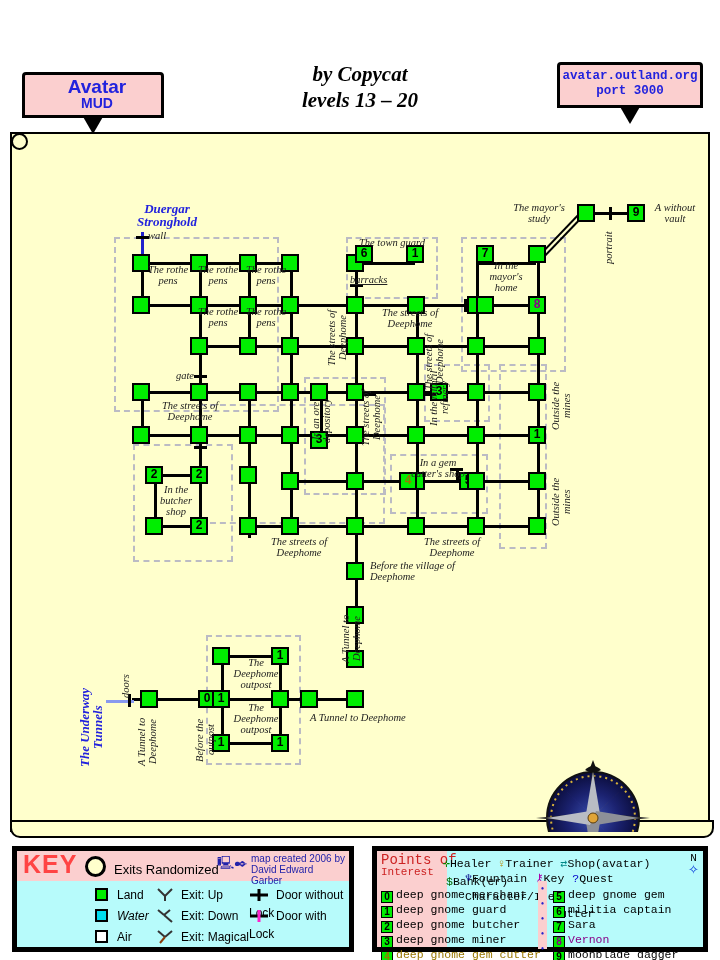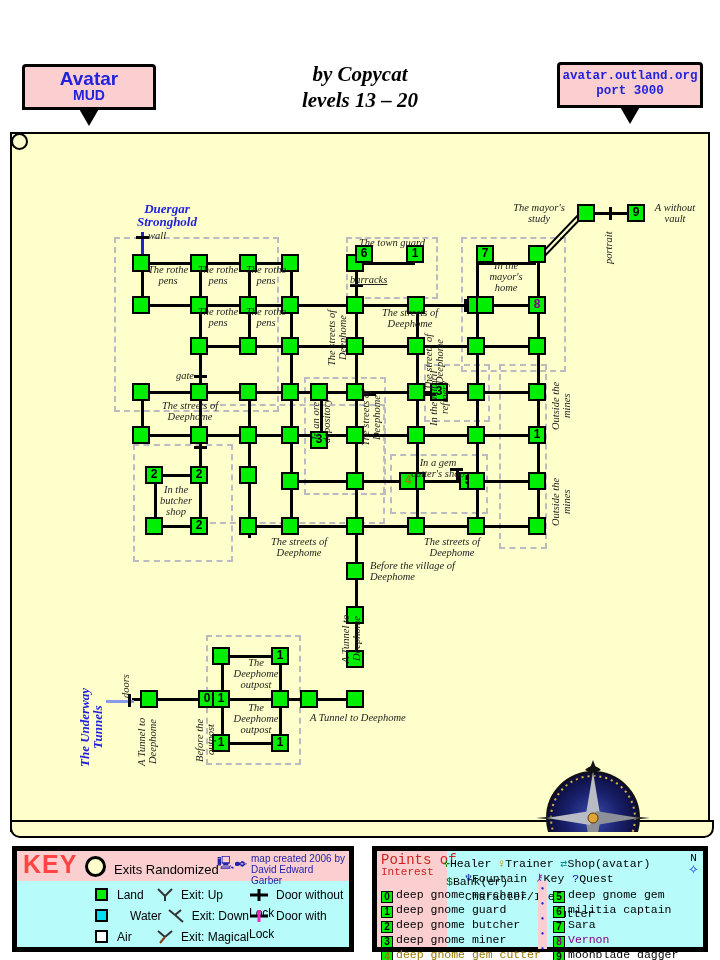--- a/index.html
+++ b/index.html
@@ -13,21 +13,21 @@
   #map-author{position:absolute;left:0;top:62px;width:720px;text-align:center;
       font-size:21px;font-weight:bold;font-style:italic;color:#000;}
   #map-levels{position:absolute;left:0;top:88px;width:720px;text-align:center;
       font-size:21px;font-weight:bold;font-style:italic;color:#000;}
 
   .banner{position:absolute;background:#fbcfcf;border:3px solid #000;
       border-radius:4px 4px 0 0;text-align:center;}
   .banner:after{content:"";position:absolute;left:50%;margin-left:-11px;bottom:-19px;
       width:0;height:0;border-left:11px solid transparent;border-right:11px solid transparent;
       border-top:19px solid #000;}
-  #banner-left{left:22px;top:64px;width:128px;height:40px;}
+  #banner-left{left:22px;top:72px;width:128px;height:40px;padding-left:8px;}
   #banner-left .l1{font-family:"Liberation Sans",sans-serif;font-weight:bold;font-size:19px;
       color:#2222dd;line-height:19px;padding-top:2px;}
   #banner-left .l2{font-family:"Liberation Sans",sans-serif;font-weight:bold;font-size:14px;
       color:#2222dd;line-height:14px;}
   #banner-right{left:557px;top:62px;width:140px;height:40px;}
   #banner-right .l1,#banner-right .l2{font-family:"Liberation Mono",monospace;
       font-size:12.5px;color:#2222dd;line-height:15px;font-weight:bold;}
   #banner-right .l1{padding-top:4px;}
 
   
@@ -379,34 +379,34 @@
       <div>map created 2006 by</div>
       <div>David Edward Garber</div>
     </div>
   </div>
 
 
   <div style="position:absolute;left:78px;top:34px;">
     <div style="height:21px;"><span class="ksw" style="background:#00ee00;border-color:#000;"></span>
       <span class="keytxt" style="margin-left:5px;text-align:right;">Land</span></div>
     <div style="height:21px;"><span class="ksw" style="background:#00ddee;border-color:#000;"></span>
-      <span class="keytxt" style="margin-left:18px;">Water</span></div>
+      <span class="keytxt" style="margin-left:5px;font-style:italic;">Water</span></div>
     <div style="height:21px;"><span class="ksw" style="background:#ffffff;border-color:#000;"></span>
       <span class="keytxt" style="margin-left:5px;">Air</span></div>
   </div>
 
   <div style="position:absolute;left:140px;top:34px;">
     <div style="height:21px;">
       <svg width="16" height="14" viewBox="0 0 16 14" style="vertical-align:-3px;">
         <line x1="1" y1="1" x2="8" y2="8" stroke="#333" stroke-width="2"></line>
         <line x1="15" y1="1" x2="8" y2="8" stroke="#333" stroke-width="2"></line>
         <line x1="8" y1="8" x2="8" y2="13" stroke="#333" stroke-width="2"></line>
       </svg>
       <span class="keytxt" style="margin-left:4px;">Exit: Up</span></div>
-    <div style="height:21px;text-align:right;">
+    <div style="height:21px;">
       <svg width="16" height="14" viewBox="0 0 16 14" style="vertical-align:-3px;">
         <line x1="1" y1="1" x2="7" y2="6" stroke="#333" stroke-width="2"></line>
         <line x1="13" y1="1" x2="7" y2="6" stroke="#333" stroke-width="2"></line>
         <line x1="7" y1="6" x2="15" y2="13" stroke="#333" stroke-width="2"></line>
       </svg>
       <span class="keytxt" style="margin-left:4px;">Exit: Down</span></div>
     <div style="height:21px;">
       <svg width="16" height="14" viewBox="0 0 16 14" style="vertical-align:-3px;">
         <line x1="1" y1="1" x2="8" y2="7" stroke="#333" stroke-width="2"></line>
         <line x1="15" y1="1" x2="8" y2="7" stroke="#333" stroke-width="2"></line>

